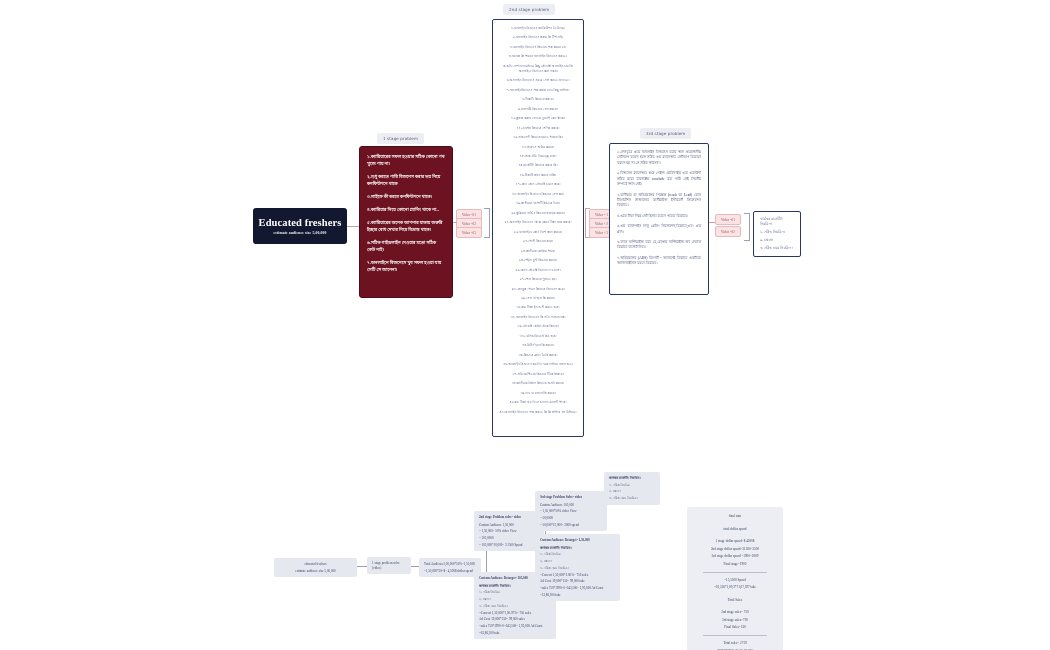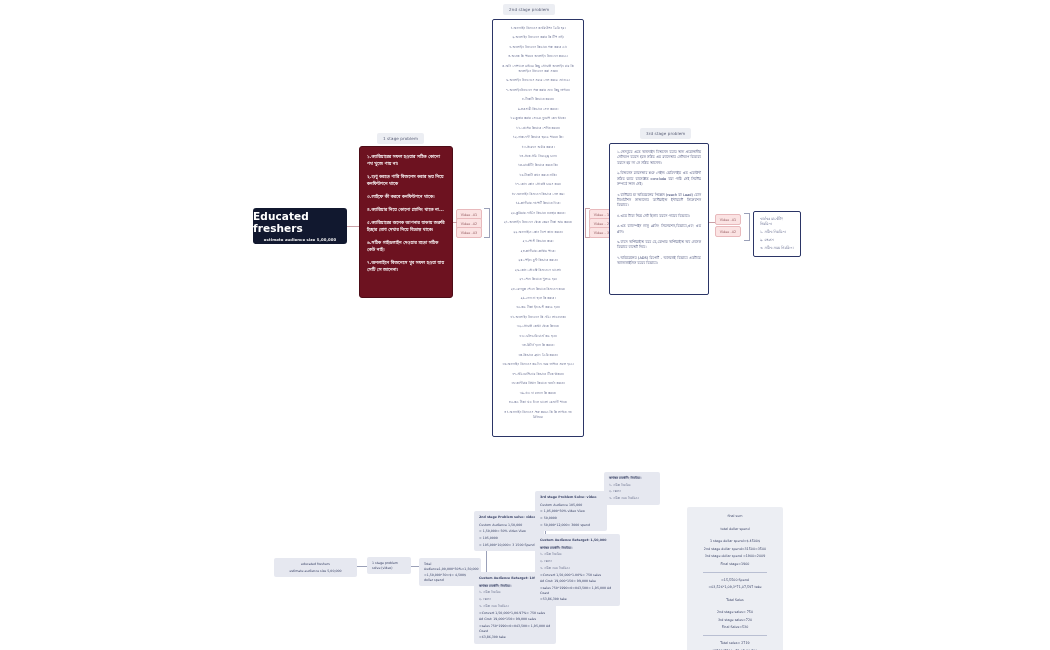--- a/index.html
+++ b/index.html
@@ -2,21 +2,21 @@
 <html><head>
 <meta charset="utf-8">
 <style>
   html,body{margin:0;padding:0;}
   body{
     width:1050px;height:650px;background:#ffffff;
     font-family:"DejaVu Sans","Liberation Sans",sans-serif;
     position:relative;overflow:hidden;
   }
   .canvas{position:absolute;inset:0;}
-  .node{position:absolute;box-sizing:border-box;}
+  .node{position:absolute;box-sizing:border-box;font-family:Liberation Serif, serif;}
 
   
   .ln{position:absolute;background:#c9a0a6;}
   .ln.h{height:1px;}
   .ln.g{background:#9aa0b8;}
   .brk{position:absolute;border:1px solid #9aa0b8;border-left:none;}
   .brk-r{position:absolute;border:1px solid #c9a0a6;border-right:none;}
 
   
   .pill{

